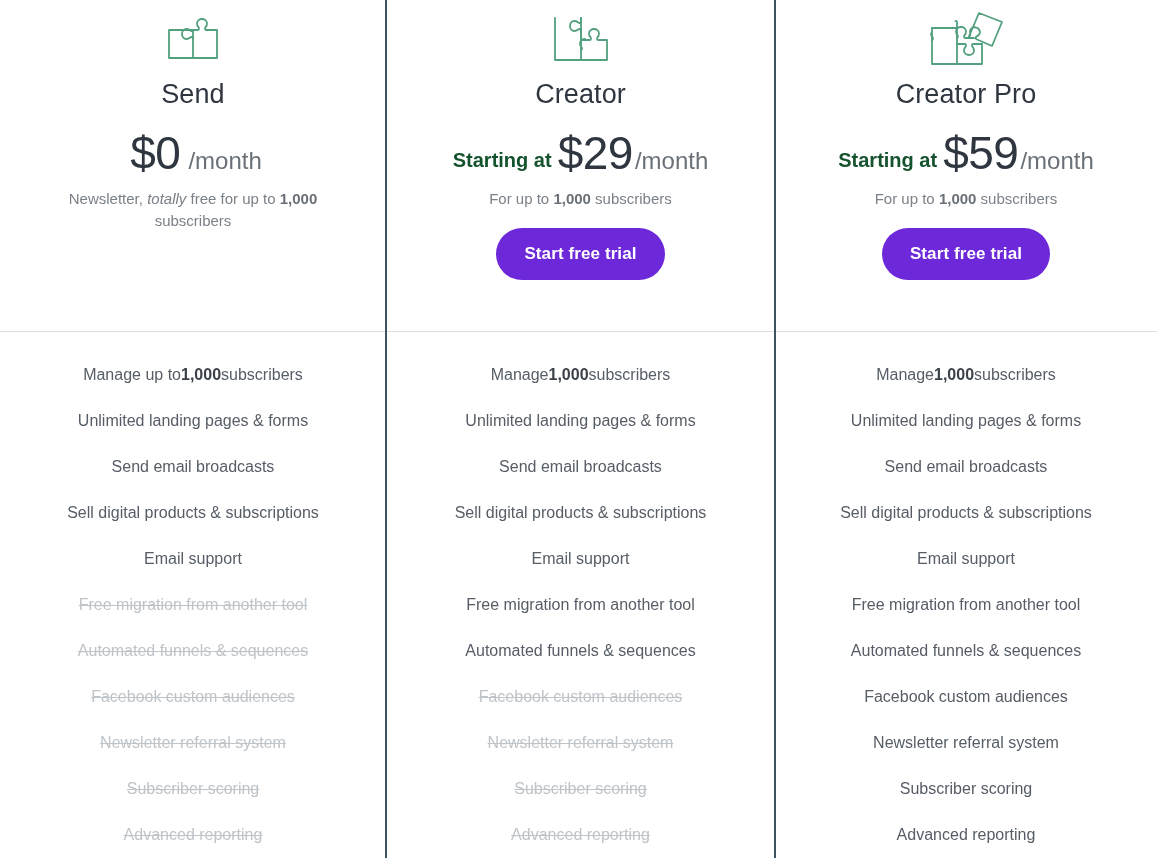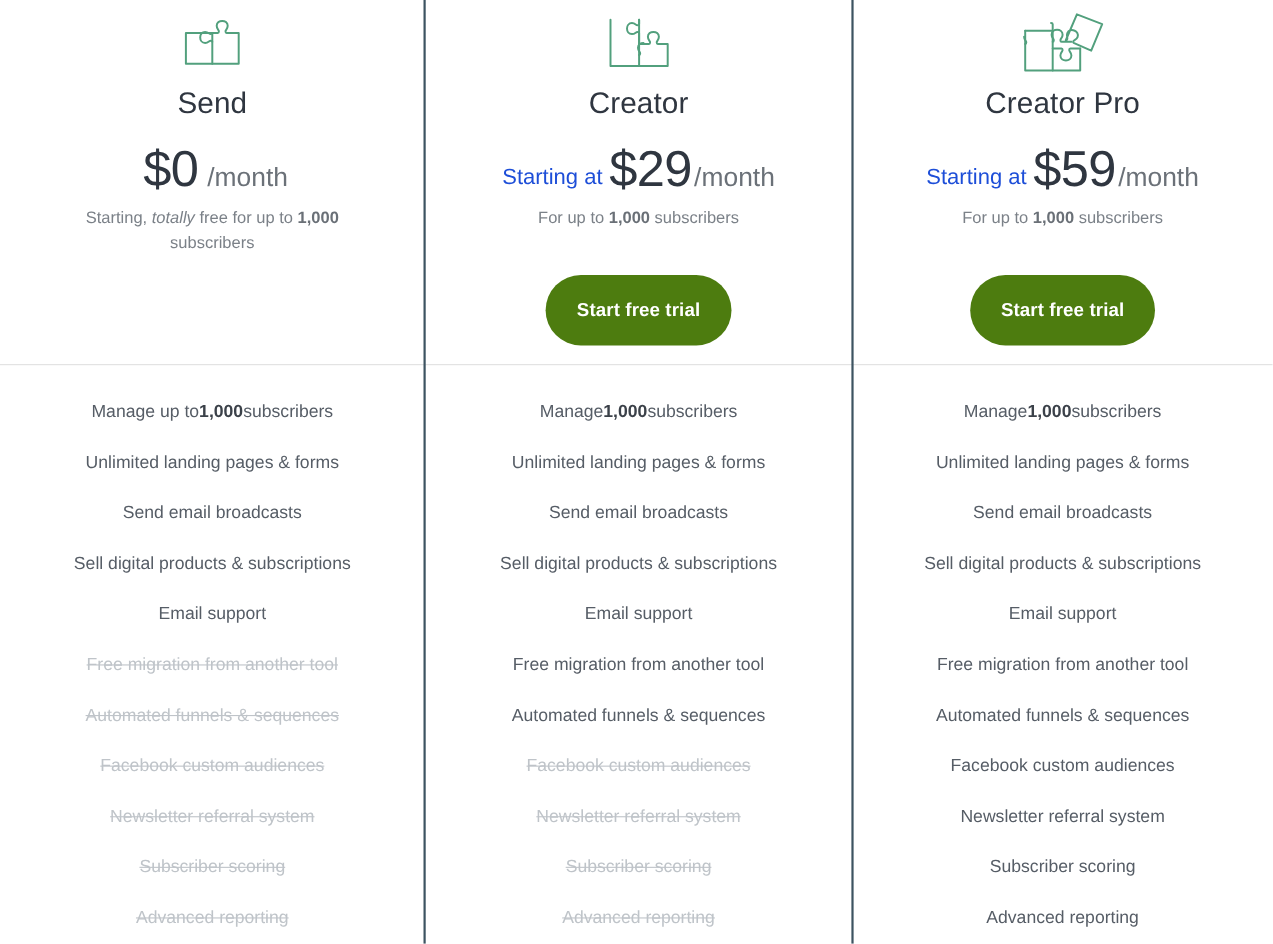--- a/index.html
+++ b/index.html
@@ -84,22 +84,22 @@
 
   .price-row {
     display: flex;
     align-items: baseline;
     justify-content: center;
     margin-top: 20px;
     white-space: nowrap;
   }
   .price-prefix {
     font-size: 20px;
-    color: #1d4ed8;
-    font-weight: 400;
+    color: #14532d;
+    font-weight: 700;
     margin-right: 6px;
     position: relative;
     top: -2px;
   }
   .price-amount {
     font-size: 46px;
     color: #2f3640;
     font-weight: 400;
     letter-spacing: -0.5px;
     line-height: 46px;
@@ -117,30 +117,30 @@
     color: #7b8188;
     text-align: center;
     line-height: 22px;
     margin-top: 12px;
     max-width: 250px;
   }
   .price-note i { font-style: italic; }
   .price-note b { font-weight: 700; color: #6a7077; }
 
   .cta-button {
-    margin-top: 40px;
-    background: #4d7c0f;
+    margin-top: 18px;
+    background: #6d28d9;
     color: #ffffff;
     border: none;
     border-radius: 999px;
     font-family: "Liberation Sans", sans-serif;
     font-size: 17px;
     font-weight: 700;
     padding: 0 28px;
-    height: 64px;
+    height: 52px;
     min-width: 155px;
     cursor: pointer;
     letter-spacing: 0.1px;
     display: inline-flex;
     align-items: center;
     justify-content: center;
   }
 
   
   .feature-list {
@@ -196,21 +196,21 @@
 
       <div class="plan-name">Send</div>
 
       <div class="price-row free">
         <span class="price-prefix"></span>
         <span class="price-amount">$0</span>
         <span class="price-period">/month</span>
       </div>
 
       <div class="price-note">
-        <span>Starting, </span><i>totally</i><span> free for up to </span><b>1,000</b><span> subscribers</span>
+        <span>Newsletter, </span><i>totally</i><span> free for up to </span><b>1,000</b><span> subscribers</span>
       </div>
 
     </div>
 
     <ul class="feature-list">
         <li class="feature-item">
           <span>Manage up to </span>
           <b>1,000</b>
           <span> subscribers</span>
         </li>

